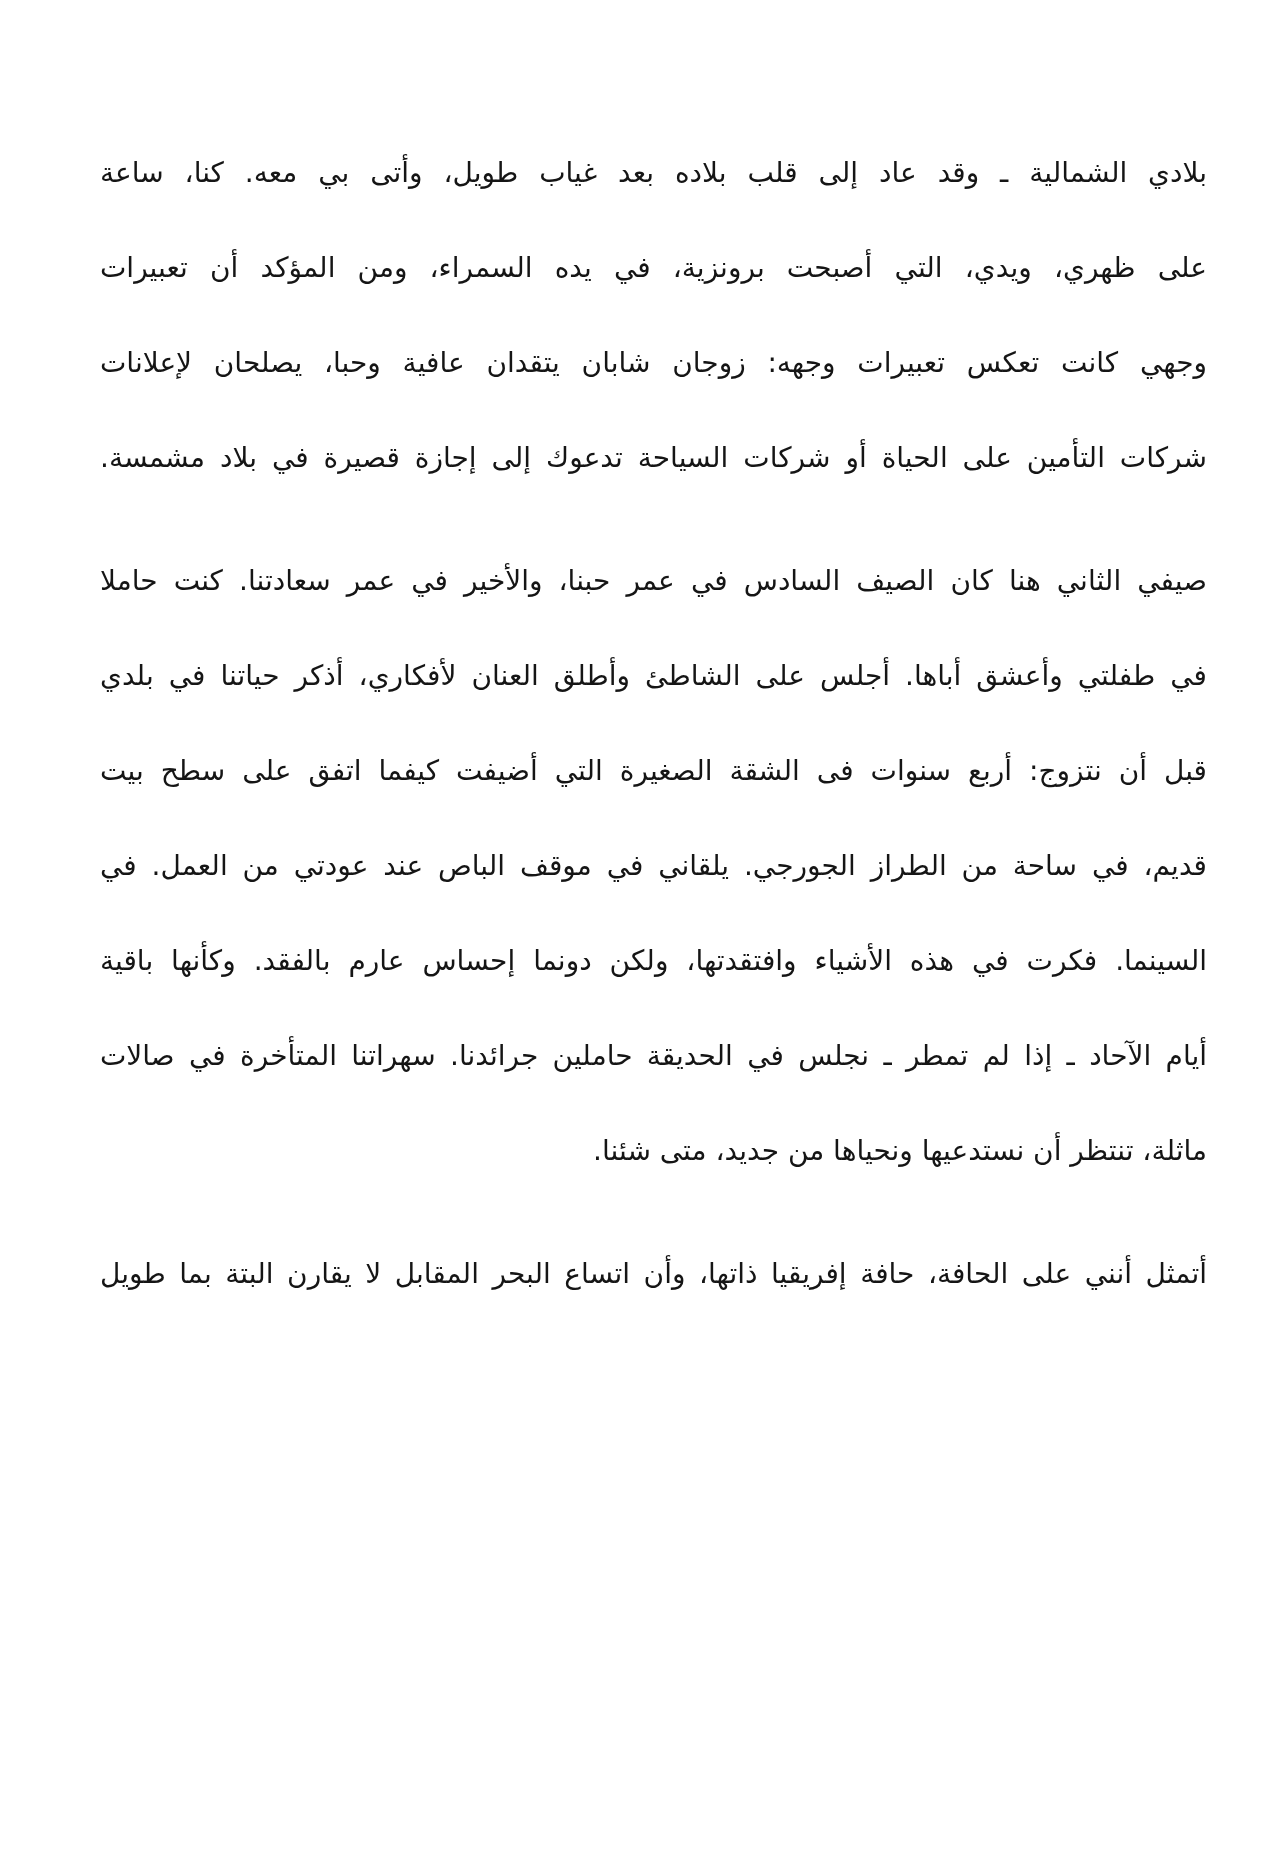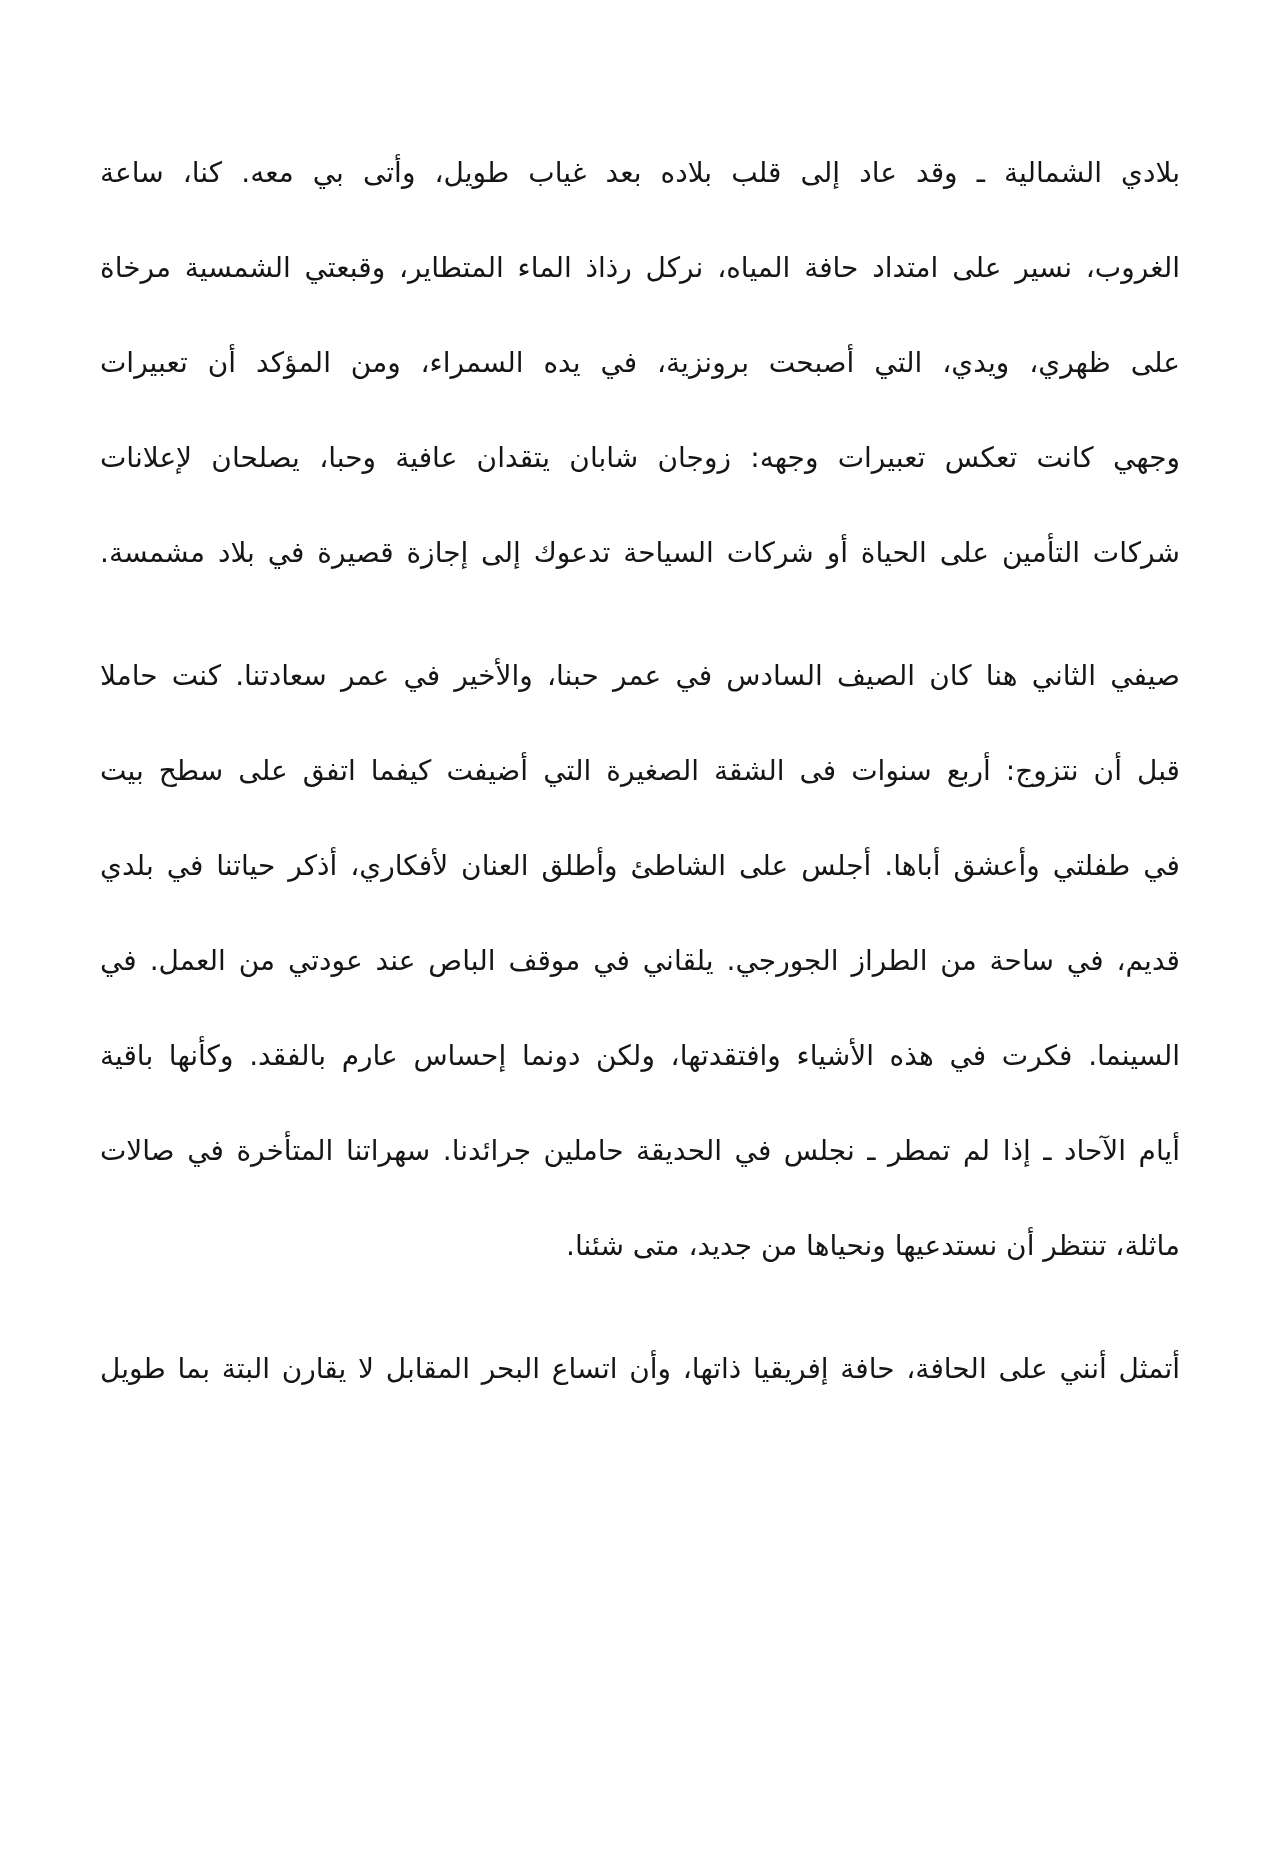--- a/index.html
+++ b/index.html
@@ -10,21 +10,21 @@
   body {
     width: 1280px;
     height: 1861px;
     overflow: hidden;
     font-family: "DejaVu Sans", sans-serif;
   }
   .page {
     box-sizing: border-box;
     width: 1280px;
     height: 1602px;
-    padding: 125px 100px 0 100px;
+    padding: 125px 73px 0 100px;
     background: #ffffff;
     color: #151515;
     direction: rtl;
   }
   .paragraph {
     margin: 0;
   }
   .paragraph + .paragraph {
     margin-top: 28px;
   }
@@ -44,30 +44,29 @@
     text-align-last: right;
   }
 </style>
 </head>
 <body>
 
 <div class="page">
 
   <div class="paragraph">
     <div class="line">بلادي الشمالية ـ وقد عاد إلى قلب بلاده بعد غياب طويل، وأتى بي معه. كنا، ساعة</div>
-    <div class="line">الغروب، نسير على امتداد حافة المياه، نركل رذاذ الماء المتطاير، وقبعتي الشمسية مرخاة</div>
     <div class="line">على ظهري، ويدي، التي أصبحت برونزية، في يده السمراء، ومن المؤكد أن تعبيرات</div>
     <div class="line">وجهي كانت تعكس تعبيرات وجهه: زوجان شابان يتقدان عافية وحبا، يصلحان لإعلانات</div>
     <div class="line">شركات التأمين على الحياة أو شركات السياحة تدعوك إلى إجازة قصيرة في بلاد مشمسة.</div>
   </div>
 
   <div class="paragraph">
     <div class="line">صيفي الثاني هنا كان الصيف السادس في عمر حبنا، والأخير في عمر سعادتنا. كنت حاملا</div>
+    <div class="line">في طفلتي وأعشق أباها. أجلس على الشاطئ وأطلق العنان لأفكاري، أذكر حياتنا في بلدي</div>
     <div class="line">قبل أن نتزوج: أربع سنوات فى الشقة الصغيرة التي أضيفت كيفما اتفق على سطح بيت</div>
-    <div class="line">في طفلتي وأعشق أباها. أجلس على الشاطئ وأطلق العنان لأفكاري، أذكر حياتنا في بلدي</div>
     <div class="line">قديم، في ساحة من الطراز الجورجي. يلقاني في موقف الباص عند عودتي من العمل. في</div>
     <div class="line">السينما. فكرت في هذه الأشياء وافتقدتها، ولكن دونما إحساس عارم بالفقد. وكأنها باقية</div>
     <div class="line">أيام الآحاد ـ إذا لم تمطر ـ نجلس في الحديقة حاملين جرائدنا. سهراتنا المتأخرة في صالات</div>
     <div class="line line-end">ماثلة، تنتظر أن نستدعيها ونحياها من جديد، متى شئنا.</div>
   </div>
 
   <div class="paragraph">
     <div class="line">أتمثل أنني على الحافة، حافة إفريقيا ذاتها، وأن اتساع البحر المقابل لا يقارن البتة بما طويل</div>
   </div>
 

